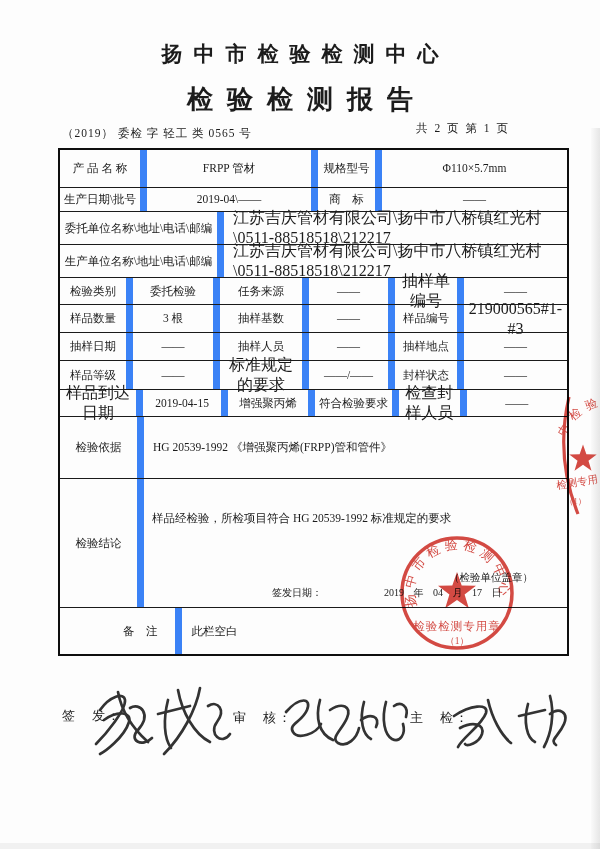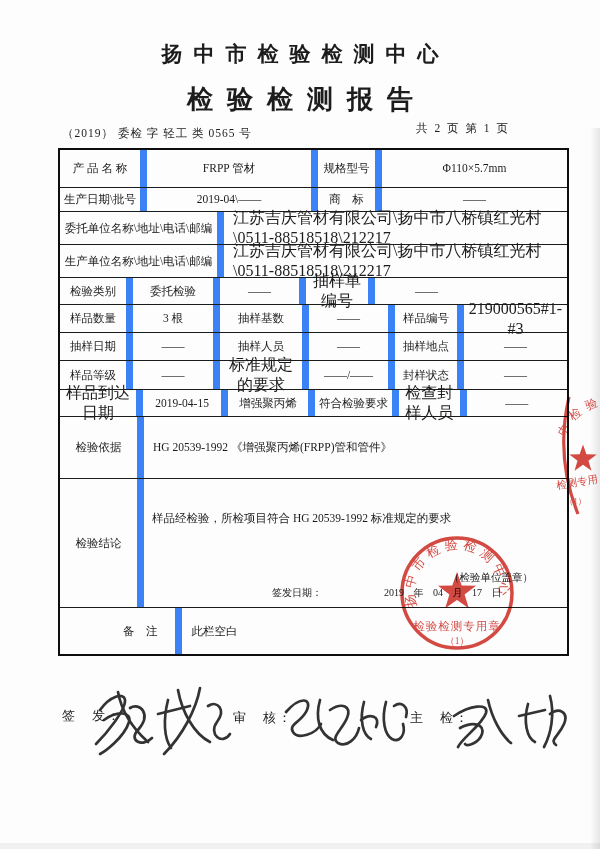--- a/index.html
+++ b/index.html
@@ -67,20 +67,21 @@
   </div>
 
   <div class="row thick" style="height:33px">
     <div class="cell" style="width:164px">生产单位名称\地址\电话\邮编</div>
     <div class="cell left small" style="width:343px">江苏吉庆管材有限公司\扬中市八桥镇红光村\0511-88518518\212217</div>
   </div>
 
   <div class="row" style="height:27px">
     <div class="cell" style="width:73px">检验类别</div>
     <div class="cell" style="width:87px">委托检验</div>
+    <div class="cell" style="width:89px">任务来源</div>
     <div class="cell" style="width:86px">——</div>
     <div class="cell small" style="width:69px">抽样单编号</div>
     <div class="cell" style="width:103px">——</div>
   </div>
 
   <div class="row" style="height:28px">
     <div class="cell" style="width:73px">样品数量</div>
     <div class="cell" style="width:87px">3 根</div>
     <div class="cell" style="width:89px">抽样基数</div>
     <div class="cell" style="width:86px">——</div>

